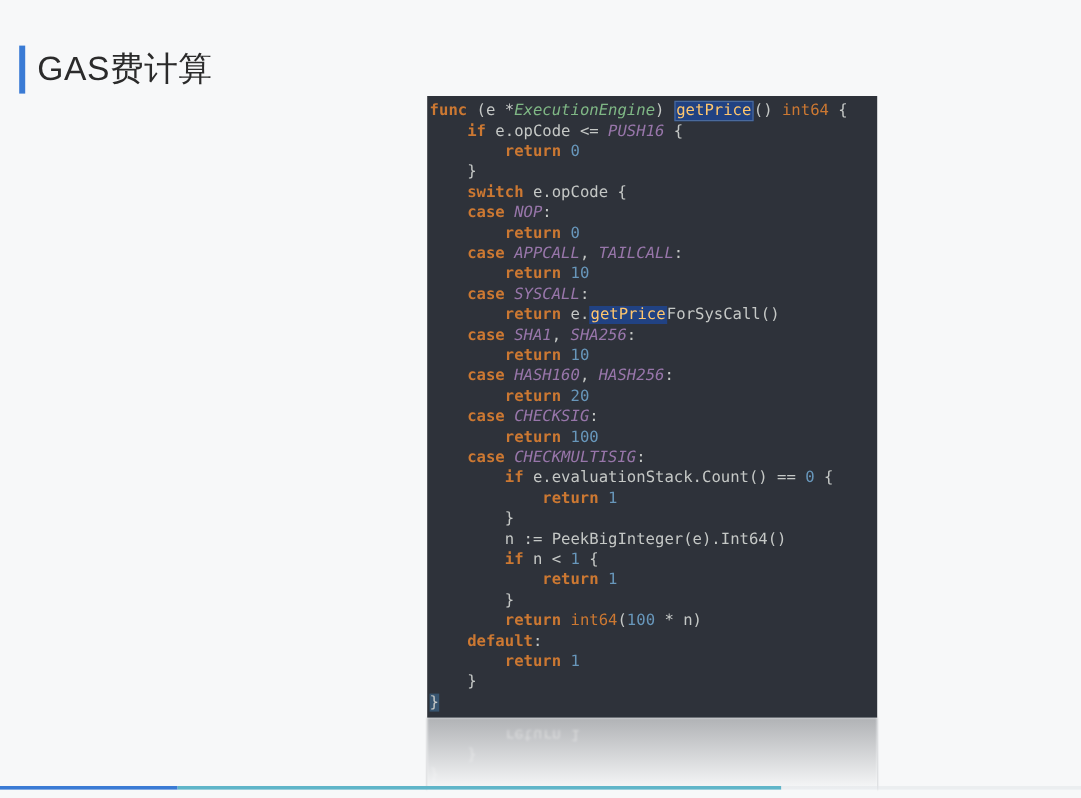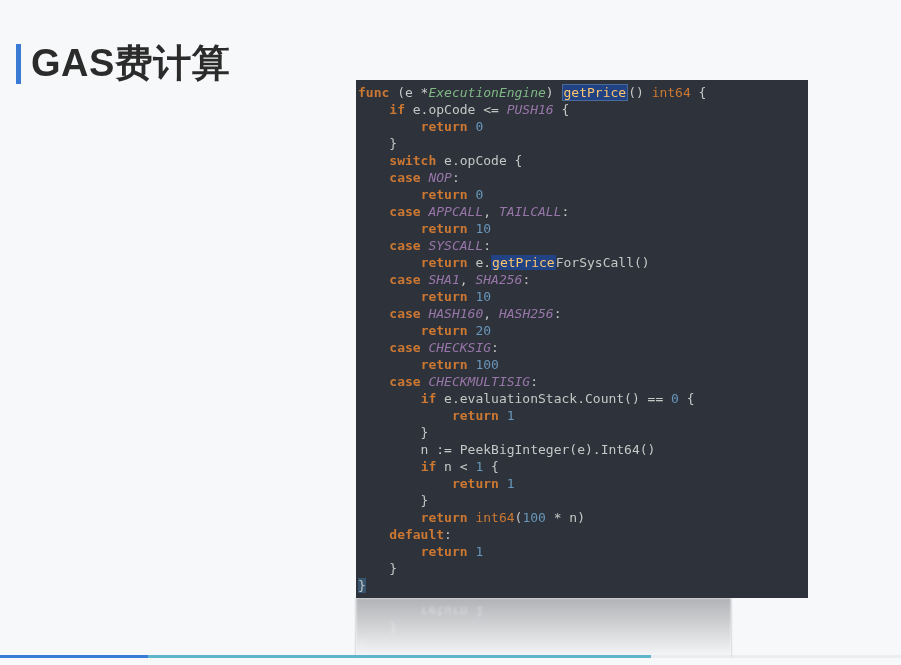--- a/index.html
+++ b/index.html
@@ -18,30 +18,30 @@
     display: flex;
     align-items: center;
   }
   .accent {
     width: 5px;
     height: 40px;
     background: #3a7bd5;
     margin-right: 10px;
   }
   .title {
-    font-size: 38px;
+    font-size: 28px;
     color: #2b2b2b;
-    font-weight: 700;
+    font-weight: 400;
     letter-spacing: 0.5px;
   }
   .code-block {
     position: absolute;
     top: 80px;
     left: 356px;
-    width: 452px;
+    width: 375px;
     height: 518px;
     background: #2e323a;
     font-family: "Menlo","Consolas",monospace;
     font-size: 13px;
     line-height: 17px;
     color: #c5c8c6;
     padding: 4px 2px;
     white-space: pre;
     overflow: hidden;
   }

